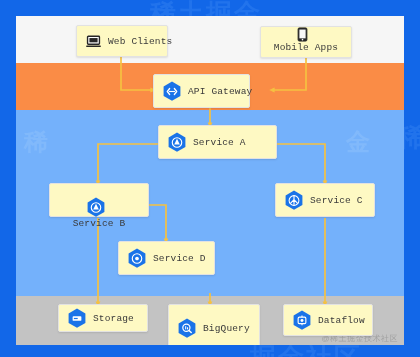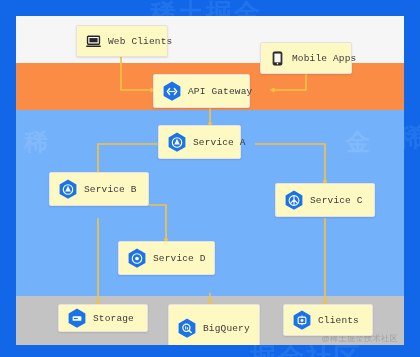--- a/index.html
+++ b/index.html
@@ -101,21 +101,21 @@
       <span class="ico">
         <svg width="15" height="13" viewBox="0 0 16 14">
           <rect x="1.6" y="1.3" width="12.8" height="8.6" rx="0.8" fill="#ffffff" stroke="#272727" stroke-width="1.5"></rect>
           <rect x="3.6" y="3.3" width="8.8" height="4.6" fill="#272727"></rect>
           <rect x="0" y="11.2" width="16" height="1.7" rx="0.8" fill="#272727"></rect>
         </svg>
       </span>
       <span class="lbl">Web Clients</span>
     </div>
 
-    <div class="node client" style="left:244px;top:26px;width:92px;height:32px;">
+    <div class="node client" style="left:244px;top:10px;width:92px;height:32px;flex-direction:column;">
       <span class="ico">
         <svg width="11" height="15" viewBox="0 0 12 16">
           <rect x="1.2" y="0.8" width="9.6" height="14.4" rx="1.4" fill="#272727" stroke="#272727" stroke-width="1"></rect>
           <rect x="2.6" y="2.6" width="6.8" height="9.6" fill="#f8f8f8"></rect>
           <circle cx="6" cy="13.6" r="0.9" fill="#f8f8f8"></circle>
         </svg>
       </span>
       <span class="lbl">Mobile Apps</span>
     </div>
 
@@ -124,32 +124,32 @@
         <svg width="20" height="21" viewBox="0 0 22 24">
           <path d="M11,0.7 L20.6,6.2 L20.6,17.2 L11,22.7 L1.4,17.2 L1.4,6.2 Z" fill="#1a73e8"></path>
           <path d="M8.3,8.6 L5.6,12 L8.3,15.4" fill="none" stroke="#ffffff" stroke-width="1.5" stroke-linecap="round" stroke-linejoin="round"></path>
           <path d="M13.7,8.6 L16.4,12 L13.7,15.4" fill="none" stroke="#ffffff" stroke-width="1.5" stroke-linecap="round" stroke-linejoin="round"></path>
           <line x1="7.6" y1="12" x2="14.4" y2="12" stroke="#ffffff" stroke-width="1.3"></line>
         </svg>
       </span>
       <span class="lbl">API Gateway</span>
     </div>
 
-    <div class="node gcp" style="left:142px;top:109px;width:83px;height:34px;">
+    <div class="node gcp" style="left:142px;top:109px;width:119px;height:34px;">
       <span class="ico">
         <svg width="20" height="21" viewBox="0 0 22 24">
           <path d="M11,0.7 L20.6,6.2 L20.6,17.2 L11,22.7 L1.4,17.2 L1.4,6.2 Z" fill="#1a73e8"></path>
           <circle cx="11" cy="12" r="5.4" fill="none" stroke="#ffffff" stroke-width="1.3"></circle>
           <path d="M11,7.6 L14.2,14.4 L7.8,14.4 Z" fill="#ffffff"></path>
         </svg>
       </span>
       <span class="lbl">Service A</span>
     </div>
 
-    <div class="node gcp" style="left:33px;top:156px;width:100px;height:34px;">
+    <div class="node gcp" style="left:33px;top:167px;width:100px;height:34px;flex-direction:column;">
       <span class="ico">
         <svg width="20" height="21" viewBox="0 0 22 24">
           <path d="M11,0.7 L20.6,6.2 L20.6,17.2 L11,22.7 L1.4,17.2 L1.4,6.2 Z" fill="#1a73e8"></path>
           <circle cx="11" cy="12" r="5.4" fill="none" stroke="#ffffff" stroke-width="1.3"></circle>
           <path d="M11,7.6 L14.2,14.4 L7.8,14.4 Z" fill="#ffffff"></path>
         </svg>
       </span>
       <span class="lbl">Service B</span>
     </div>
 
@@ -202,17 +202,17 @@
     <div class="node gcp" style="left:267px;top:288px;width:90px;height:32px;">
       <span class="ico">
         <svg width="20" height="21" viewBox="0 0 22 24">
           <path d="M11,0.7 L20.6,6.2 L20.6,17.2 L11,22.7 L1.4,17.2 L1.4,6.2 Z" fill="#1a73e8"></path>
           <rect x="6.6" y="8.2" width="8.8" height="7.4" rx="1.4" fill="none" stroke="#ffffff" stroke-width="1.3"></rect>
           <line x1="11" y1="6.4" x2="11" y2="8.2" stroke="#ffffff" stroke-width="1.3"></line>
           <line x1="11" y1="15.6" x2="11" y2="17.4" stroke="#ffffff" stroke-width="1.3"></line>
           <circle cx="11" cy="11.9" r="1.7" fill="#ffffff"></circle>
         </svg>
       </span>
-      <span class="lbl">Clients</span>
+      <span class="lbl">Dataflow</span>
     </div>
 
   </div>
 </div>
 
 </body></html>

